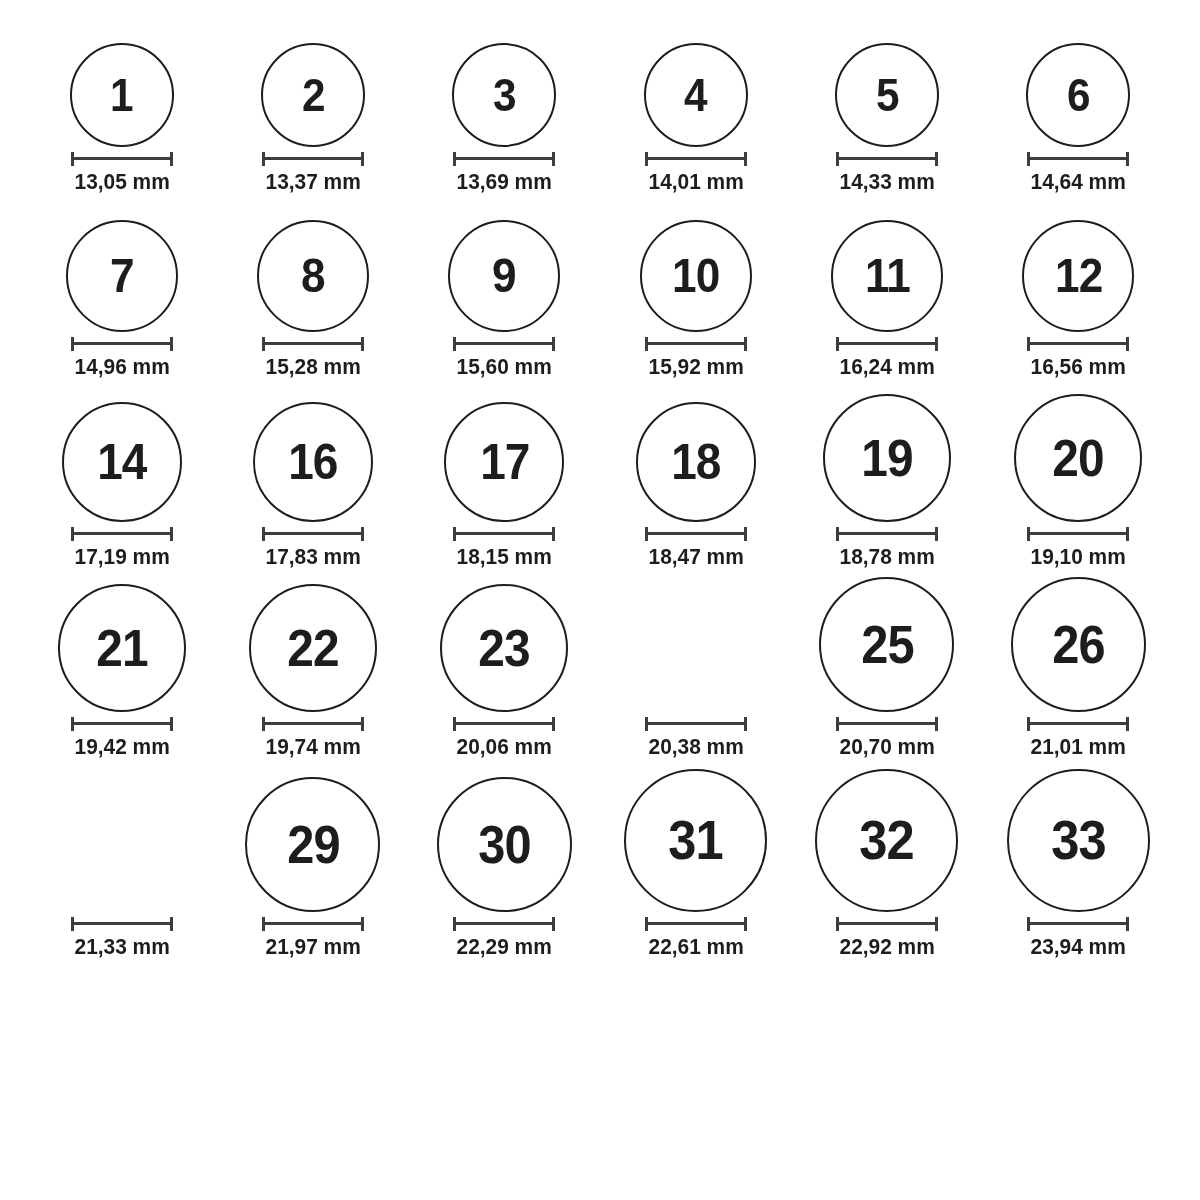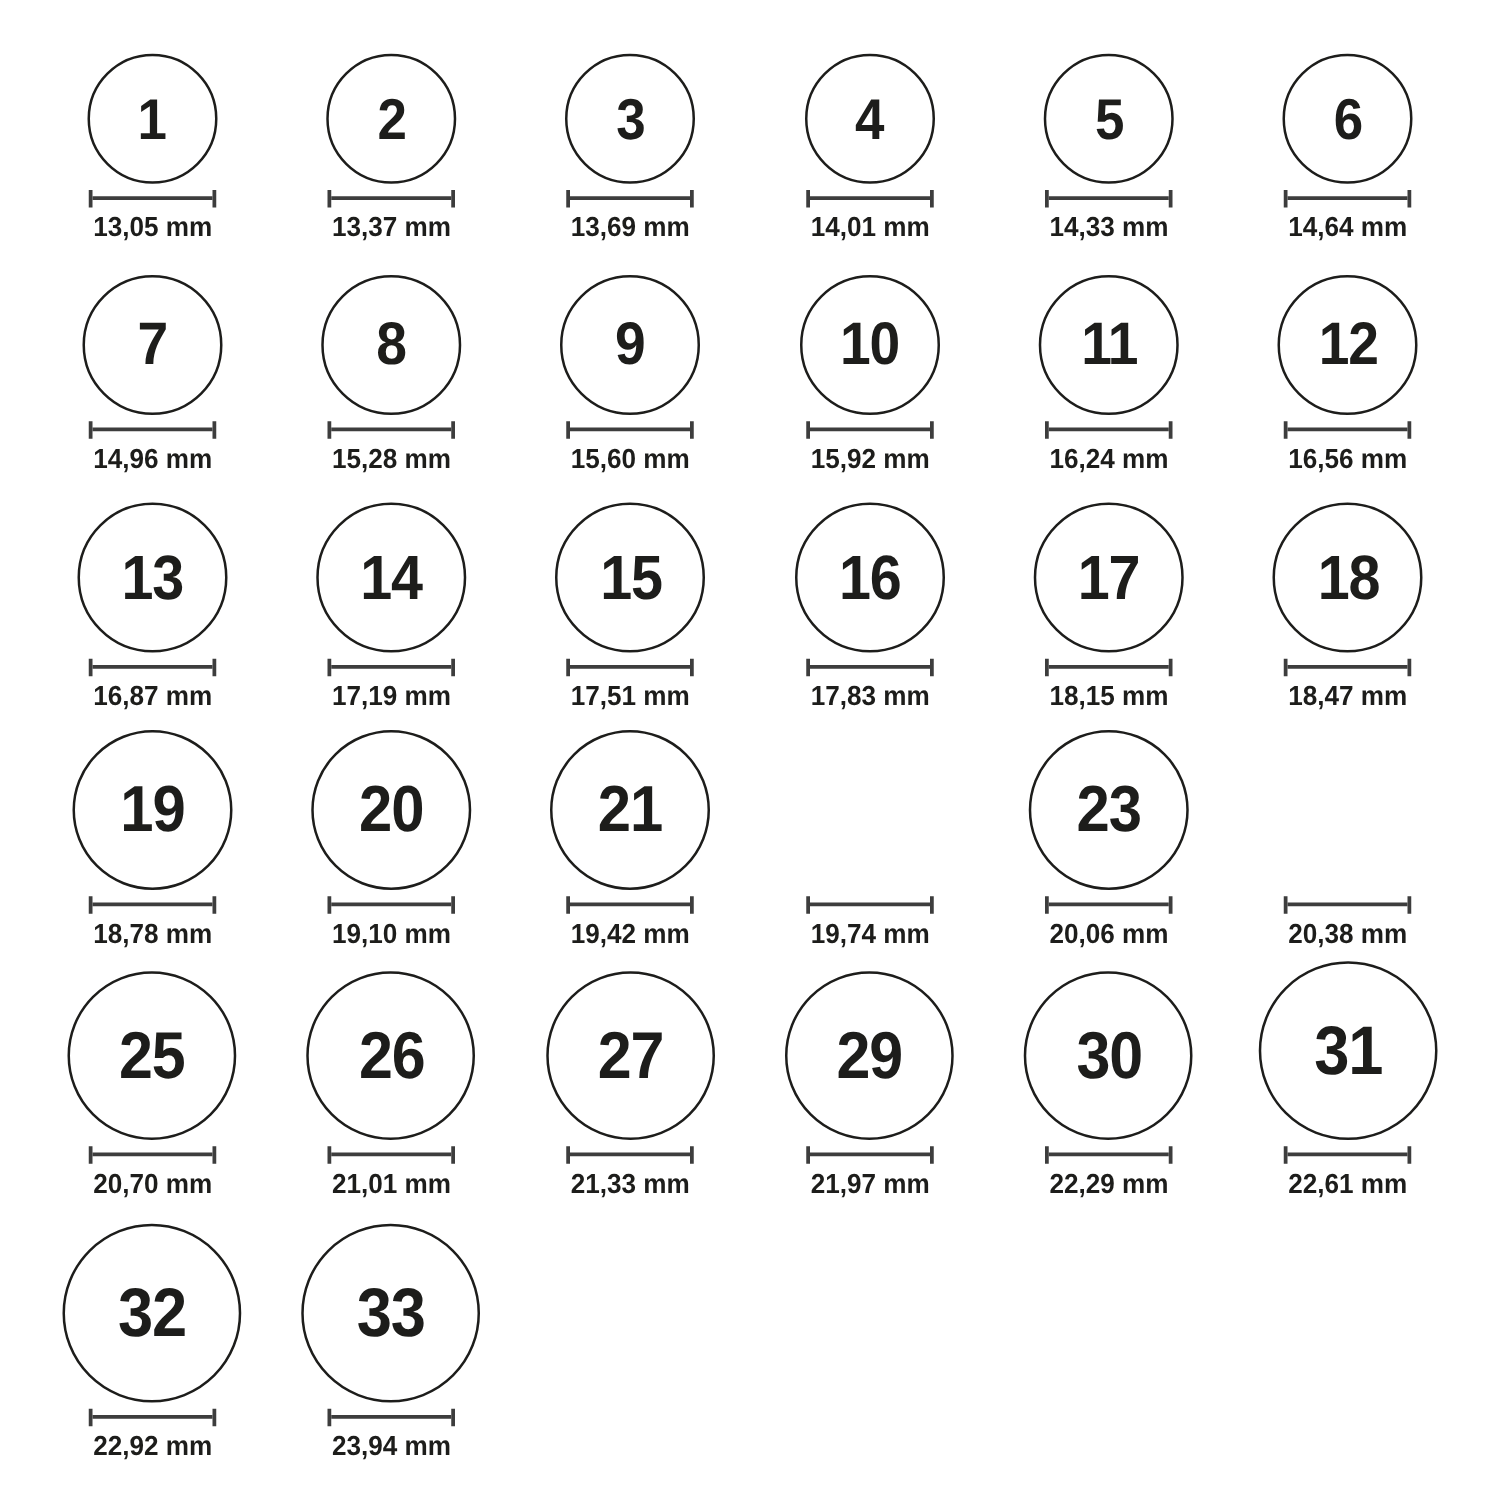--- a/index.html
+++ b/index.html
@@ -220,75 +220,53 @@
         </div>
         <div class="measure">
           <span class="tick"></span>
           <span class="bar"></span>
           <span class="tick"></span>
         </div>
         <div class="label">16,56 mm</div>
       </div>
       <div class="cell r3">
         <div class="circle">
-          <span class="num">13</span>
-        </div>
-        <div class="measure">
-          <span class="tick"></span>
-          <span class="bar"></span>
-          <span class="tick"></span>
-        </div>
-        <div class="label">16,87 mm</div>
+          <span class="num">14</span>
+        </div>
+        <div class="measure">
+          <span class="tick"></span>
+          <span class="bar"></span>
+          <span class="tick"></span>
+        </div>
+        <div class="label">17,19 mm</div>
       </div>
       <div class="cell r3">
         <div class="circle">
-          <span class="num">14</span>
-        </div>
-        <div class="measure">
-          <span class="tick"></span>
-          <span class="bar"></span>
-          <span class="tick"></span>
-        </div>
-        <div class="label">17,19 mm</div>
+          <span class="num">16</span>
+        </div>
+        <div class="measure">
+          <span class="tick"></span>
+          <span class="bar"></span>
+          <span class="tick"></span>
+        </div>
+        <div class="label">17,83 mm</div>
       </div>
       <div class="cell r3">
         <div class="circle">
-          <span class="num">15</span>
-        </div>
-        <div class="measure">
-          <span class="tick"></span>
-          <span class="bar"></span>
-          <span class="tick"></span>
-        </div>
-        <div class="label">17,51 mm</div>
+          <span class="num">17</span>
+        </div>
+        <div class="measure">
+          <span class="tick"></span>
+          <span class="bar"></span>
+          <span class="tick"></span>
+        </div>
+        <div class="label">18,15 mm</div>
       </div>
       <div class="cell r3">
         <div class="circle">
-          <span class="num">16</span>
-        </div>
-        <div class="measure">
-          <span class="tick"></span>
-          <span class="bar"></span>
-          <span class="tick"></span>
-        </div>
-        <div class="label">17,83 mm</div>
-      </div>
-      <div class="cell r3">
-        <div class="circle">
-          <span class="num">17</span>
-        </div>
-        <div class="measure">
-          <span class="tick"></span>
-          <span class="bar"></span>
-          <span class="tick"></span>
-        </div>
-        <div class="label">18,15 mm</div>
-      </div>
-      <div class="cell r3">
-        <div class="circle">
           <span class="num">18</span>
         </div>
         <div class="measure">
           <span class="tick"></span>
           <span class="bar"></span>
           <span class="tick"></span>
         </div>
         <div class="label">18,47 mm</div>
       </div>
       <div class="cell r4">
@@ -318,20 +296,23 @@
           <span class="num">21</span>
         </div>
         <div class="measure">
           <span class="tick"></span>
           <span class="bar"></span>
           <span class="tick"></span>
         </div>
         <div class="label">19,42 mm</div>
       </div>
       <div class="cell r4">
+        <div class="circle">
+          <span class="num">22</span>
+        </div>
         <div class="measure">
           <span class="tick"></span>
           <span class="bar"></span>
           <span class="tick"></span>
         </div>
         <div class="label">19,74 mm</div>
       </div>
       <div class="cell r4">
         <div class="circle">
           <span class="num">23</span>
@@ -367,23 +348,20 @@
           <span class="num">26</span>
         </div>
         <div class="measure">
           <span class="tick"></span>
           <span class="bar"></span>
           <span class="tick"></span>
         </div>
         <div class="label">21,01 mm</div>
       </div>
       <div class="cell r5">
-        <div class="circle">
-          <span class="num">27</span>
-        </div>
         <div class="measure">
           <span class="tick"></span>
           <span class="bar"></span>
           <span class="tick"></span>
         </div>
         <div class="label">21,33 mm</div>
       </div>
       <div class="cell r5">
         <div class="circle">
           <span class="num">29</span>

